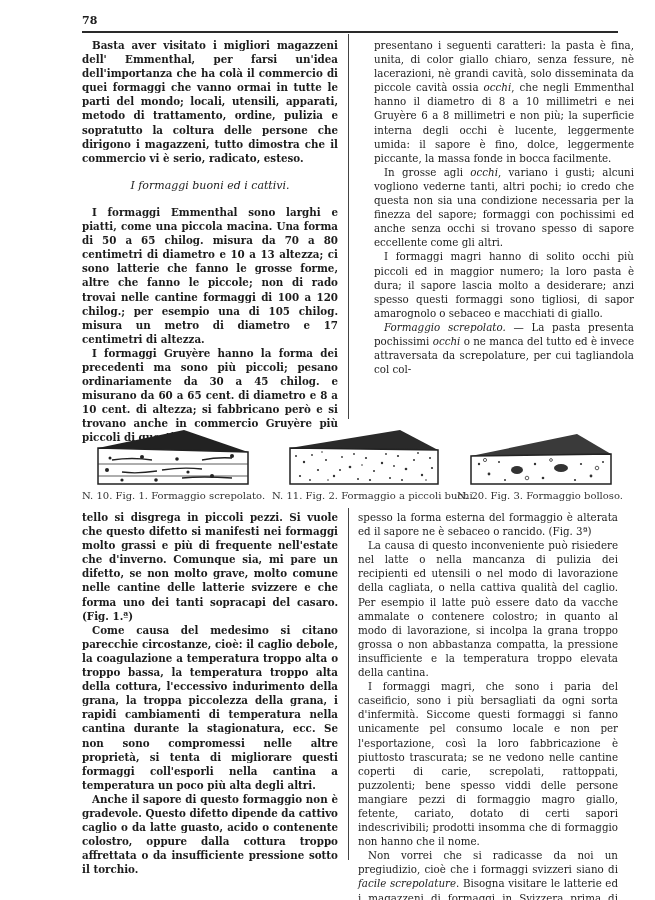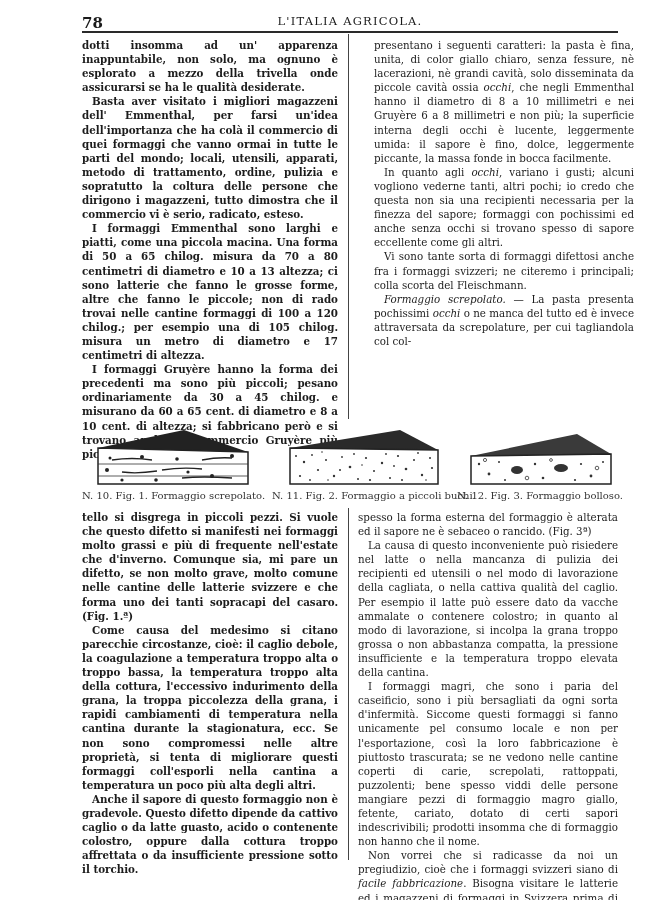--- a/index.html
+++ b/index.html
@@ -1,21 +1,21 @@
 <!DOCTYPE html>
 <html><head>
 <meta charset="utf-8">
 <style>
   html, body { margin: 0; padding: 0; }
   body {
     width: 655px; height: 900px; background: #ffffff; position: relative; overflow: hidden;
     font-family: "DejaVu Serif", "Liberation Serif", serif; color: #1a1a1a;
   }
   .header { position: absolute; left: 82px; top: 8px; width: 536px; height: 22px; }
-  .page-num { position: absolute; left: 0; top: 6px; font-size: 15px; font-weight: bold; }
+  .page-num { position: absolute; left: 0; top: 6px; font-size: 11px; font-weight: bold; }
   .running-title { position: absolute; left: 0; right: 0; top: 6px; text-align: center; font-size: 11.5px; letter-spacing: 1.2px; }
   .rule { position: absolute; left: 82px; top: 31px; width: 536px; height: 2px; background: #2a2a2a; }
   .col-divider { position: absolute; left: 348px; width: 1px; background: #444; }
   .col {
     position: absolute; font-size: 10.3px; line-height: 14.1px; text-align: justify;
     hyphens: manual; color: #1c1c1c;
   }
   .col p { margin: 0; text-indent: 10px; }
   .col p.noindent { text-indent: 0; }
   .col p.bold { font-weight: bold; }
@@ -24,38 +24,37 @@
   .figures { position: absolute; left: 82px; top: 430px; width: 536px; height: 72px; }
   .fig { position: absolute; top: 0; text-align: center; }
   .fig svg { display: block; margin: 0 auto; }
   .fig .cap { font-size: 10px; margin-top: 4px; white-space: nowrap; color: #333; }
 </style>
 </head>
 <body>
 
 <div class="header">
   <span class="page-num">78</span>
-  <div class="running-title">L'ITALIA AGRICOLA.</div>
 </div>
 <div class="rule"></div>
 
 <div class="col-divider" style="top:34px;height:385px;"></div>
 <div class="col-divider" style="top:508px;height:352px;"></div>
 
 <div class="col" style="left:82px;top:38px;width:256px;">
-  <p class="noindent bold">dotti insomma ad un' apparenza inappuntabile, non solo, ma ognuno è esplorato a mezzo della trivella onde assicurarsi se ha le qualità desiderate.</p>
   <p class="bold">Basta aver visitato i migliori magazzeni dell' Emmenthal, per farsi un'idea dell'importanza che ha colà il commercio di quei formaggi che vanno ormai in tutte le parti del mondo; locali, utensili, apparati, metodo di trattamento, ordine, pulizia e sopratutto la coltura delle persone che dirigono i magazzeni, tutto dimostra che il commercio vi è serio, radicato, esteso.</p>
+  <p class="heading">I formaggi buoni ed i cattivi.</p>
   <p class="bold">I formaggi Emmenthal sono larghi e piatti, come una piccola macina. Una forma di 50 a 65 chilog. misura da 70 a 80 centimetri di diametro e 10 a 13 altezza; ci sono latterie che fanno le grosse forme, altre che fanno le piccole; non di rado trovai nelle cantine formaggi di 100 a 120 chilog.; per esempio una di 105 chilog. misura un metro di diametro e 17 centimetri di altezza.</p>
   <p class="bold">I formaggi Gruyère hanno la forma dei precedenti ma sono più piccoli; pesano ordinariamente da 30 a 45 chilog. e misurano da 60 a 65 cent. di diametro e 8 a 10 cent. di altezza; si fabbricano però e si trovano anche in commercio Gruyère più piccoli di questi.</p>
 </div>
 
 <div class="col" style="left:374px;top:38px;width:260px;">
   <p class="noindent"><span>presentano i seguenti caratteri: la pasta è fina, unita, di color giallo chiaro, senza fessure, nè lacerazioni, nè grandi cavità, solo disseminata da piccole cavità ossia</span> <i>occhi</i><span>, che negli Emmenthal hanno il diametro di 8 a 10 millimetri e nei Gruyère 6 a 8 millimetri e non più; la superficie interna degli occhi è lucente, leggermente umida: il sapore è fino, dolce, leggermente piccante, la massa fonde in bocca facilmente.</span></p>
-  <p><span>In quanto agli</span> <i>occhi</i><span>, variano i gusti; alcuni vogliono vederne tanti, altri pochi; io credo che questa non sia una recipienti necessaria per la finezza del sapore; formaggi con pochissimi ed anche senza occhi si trovano spesso di sapore eccellente come gli altri.</span></p>
-  <p>Vi sono tante sorta di formaggi difettosi anche fra i formaggi svizzeri; ne citeremo i principali; colla scorta del Fleischmann.</p>
+  <p><span>In grosse agli</span> <i>occhi</i><span>, variano i gusti; alcuni vogliono vederne tanti, altri pochi; io credo che questa non sia una condizione necessaria per la finezza del sapore; formaggi con pochissimi ed anche senza occhi si trovano spesso di sapore eccellente come gli altri.</span></p>
+  <p>I formaggi magri hanno di solito occhi più piccoli ed in maggior numero; la loro pasta è dura; il sapore lascia molto a desiderare; anzi spesso questi formaggi sono tigliosi, di sapor amarognolo o sebaceo e macchiati di giallo.</p>
   <p><i>Formaggio screpolato.</i><span> — La pasta presenta pochissimi </span><i>occhi</i><span> o ne manca del tutto ed è invece attraversata da screpolature, per cui tagliandola col col-</span></p>
 </div>
 
 <div class="figures">
   <div class="fig" style="left:0;width:180px;">
     <svg width="160" height="56" viewBox="0 0 160 56">
       <polygon points="6,18 92,0 156,22 6,22" fill="#222"></polygon>
       <polygon points="6,18 6,54 156,54 156,22" fill="#fff" stroke="#222" stroke-width="1.5"></polygon>
       <line x1="6" y1="34" x2="156" y2="34" stroke="#333" stroke-width="0.8"></line>
       <line x1="6" y1="46" x2="156" y2="46" stroke="#333" stroke-width="0.8"></line>
@@ -131,29 +130,29 @@
         <circle cx="40" cy="50" r="1"></circle>
           <circle cx="110" cy="50" r="1.1"></circle>
       </g>
       <g fill="none" stroke="#333" stroke-width="0.8">
         <circle cx="20" cy="30" r="1.6"></circle>
           <circle cx="62" cy="48" r="1.8"></circle>
           <circle cx="132" cy="38" r="1.8"></circle>
           <circle cx="86" cy="30" r="1.4"></circle>
       </g>
     </svg>
-    <div class="cap">N. 12. Fig. 3. Formaggio bolloso.</div>
+    <div class="cap">N. 20. Fig. 3. Formaggio bolloso.</div>
   </div>
 </div>
 
 <div class="col" style="left:82px;top:510px;width:256px;">
   <p class="noindent bold">tello si disgrega in piccoli pezzi. Si vuole che questo difetto si manifesti nei formaggi molto grassi e più di frequente nell'estate che d'inverno. Comunque sia, mi pare un difetto, se non molto grave, molto comune nelle cantine delle latterie svizzere e che forma uno dei tanti sopracapi del casaro. (Fig. 1.ª)</p>
   <p class="bold">Come causa del medesimo si citano parecchie circostanze, cioè: il caglio debole, la coagulazione a temperatura troppo alta o troppo bassa, la temperatura troppo alta della cottura, l'eccessivo indurimento della grana, la troppa piccolezza della grana, i rapidi cambiamenti di temperatura nella cantina durante la stagionatura, ecc. Se non sono compromessi nelle altre proprietà, si tenta di migliorare questi formaggi coll'esporli nella cantina a temperatura un poco più alta degli altri.</p>
   <p class="bold">Anche il sapore di questo formaggio non è gradevole. Questo difetto dipende da cattivo caglio o da latte guasto, acido o contenente colostro, oppure dalla cottura troppo affrettata o da insufficiente pressione sotto il torchio.</p>
 
 </div>
 
 <div class="col" style="left:358px;top:510px;width:260px;">
   <p class="noindent">spesso la forma esterna del formaggio è alterata ed il sapore ne è sebaceo o rancido. (Fig. 3ª)</p>
   <p>La causa di questo inconveniente può risiedere nel latte o nella mancanza di pulizia dei recipienti ed utensili o nel modo di lavorazione della cagliata, o nella cattiva qualità del caglio. Per esempio il latte può essere dato da vacche ammalate o contenere colostro; in quanto al modo di lavorazione, si incolpa la grana troppo grossa o non abbastanza compatta, la pressione insufficiente e la temperatura troppo elevata della cantina.</p>
   <p>I formaggi magri, che sono i paria del caseificio, sono i più bersagliati da ogni sorta d'infermità. Siccome questi formaggi si fanno unicamente pel consumo locale e non per l'esportazione, così la loro fabbricazione è piuttosto trascurata; se ne vedono nelle cantine coperti di carie, screpolati, rattoppati, puzzolenti; bene spesso viddi delle persone mangiare pezzi di formaggio magro giallo, fetente, cariato, dotato di certi sapori indescrivibili; prodotti insomma che di formaggio non hanno che il nome.</p>
-  <p><span>Non vorrei che si radicasse da noi un pregiudizio, cioè che i formaggi svizzeri siano di </span><i>facile fabbricazione</i><span>. Bisogna visitare le latterie ed i magazzeni di formaggi in Svizzera prima di giudicare; anche là vi sono scarti e vi sono latterie che ne fanno pochissimi ed altre che ne fanno moltissimi, come suc-</span></p>
+  <p><span>Non vorrei che si radicasse da noi un pregiudizio, cioè che i formaggi svizzeri siano di </span><i>facile screpolature</i><span>. Bisogna visitare le latterie ed i magazzeni di formaggi in Svizzera prima di giudicare; anche là vi sono scarti e vi sono latterie che ne fanno pochissimi ed altre che ne fanno moltissimi, come suc-</span></p>
 </div>
 
 </body></html>

